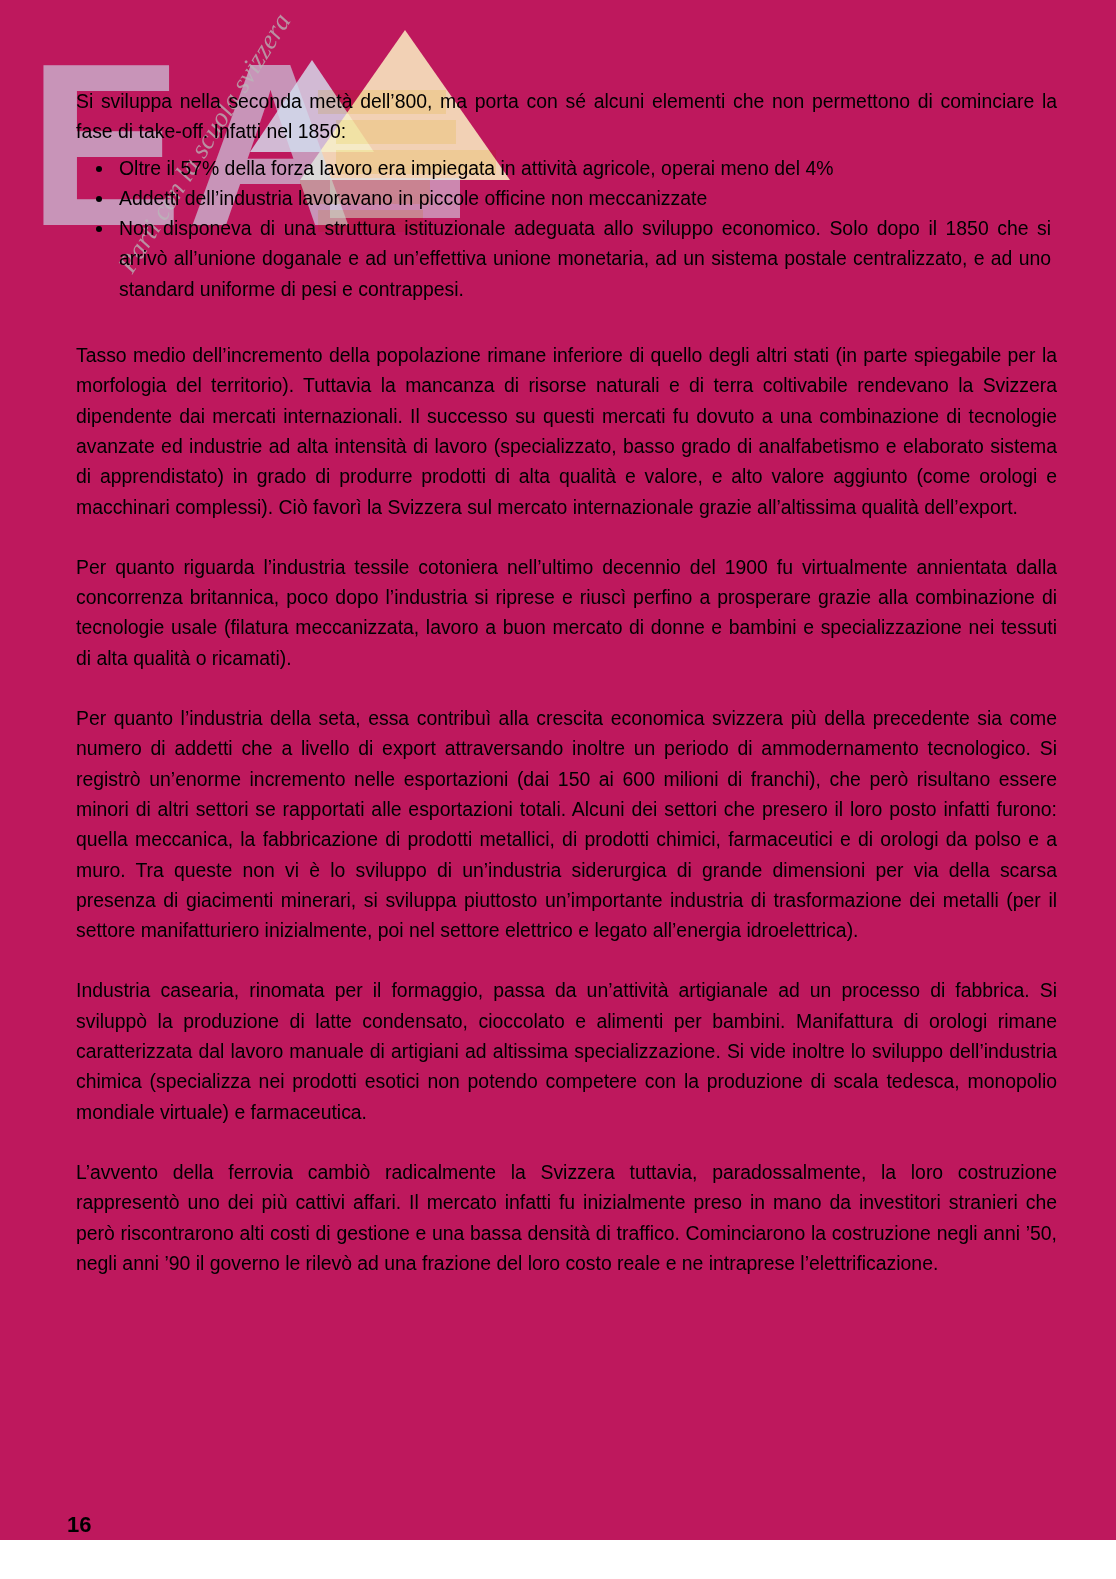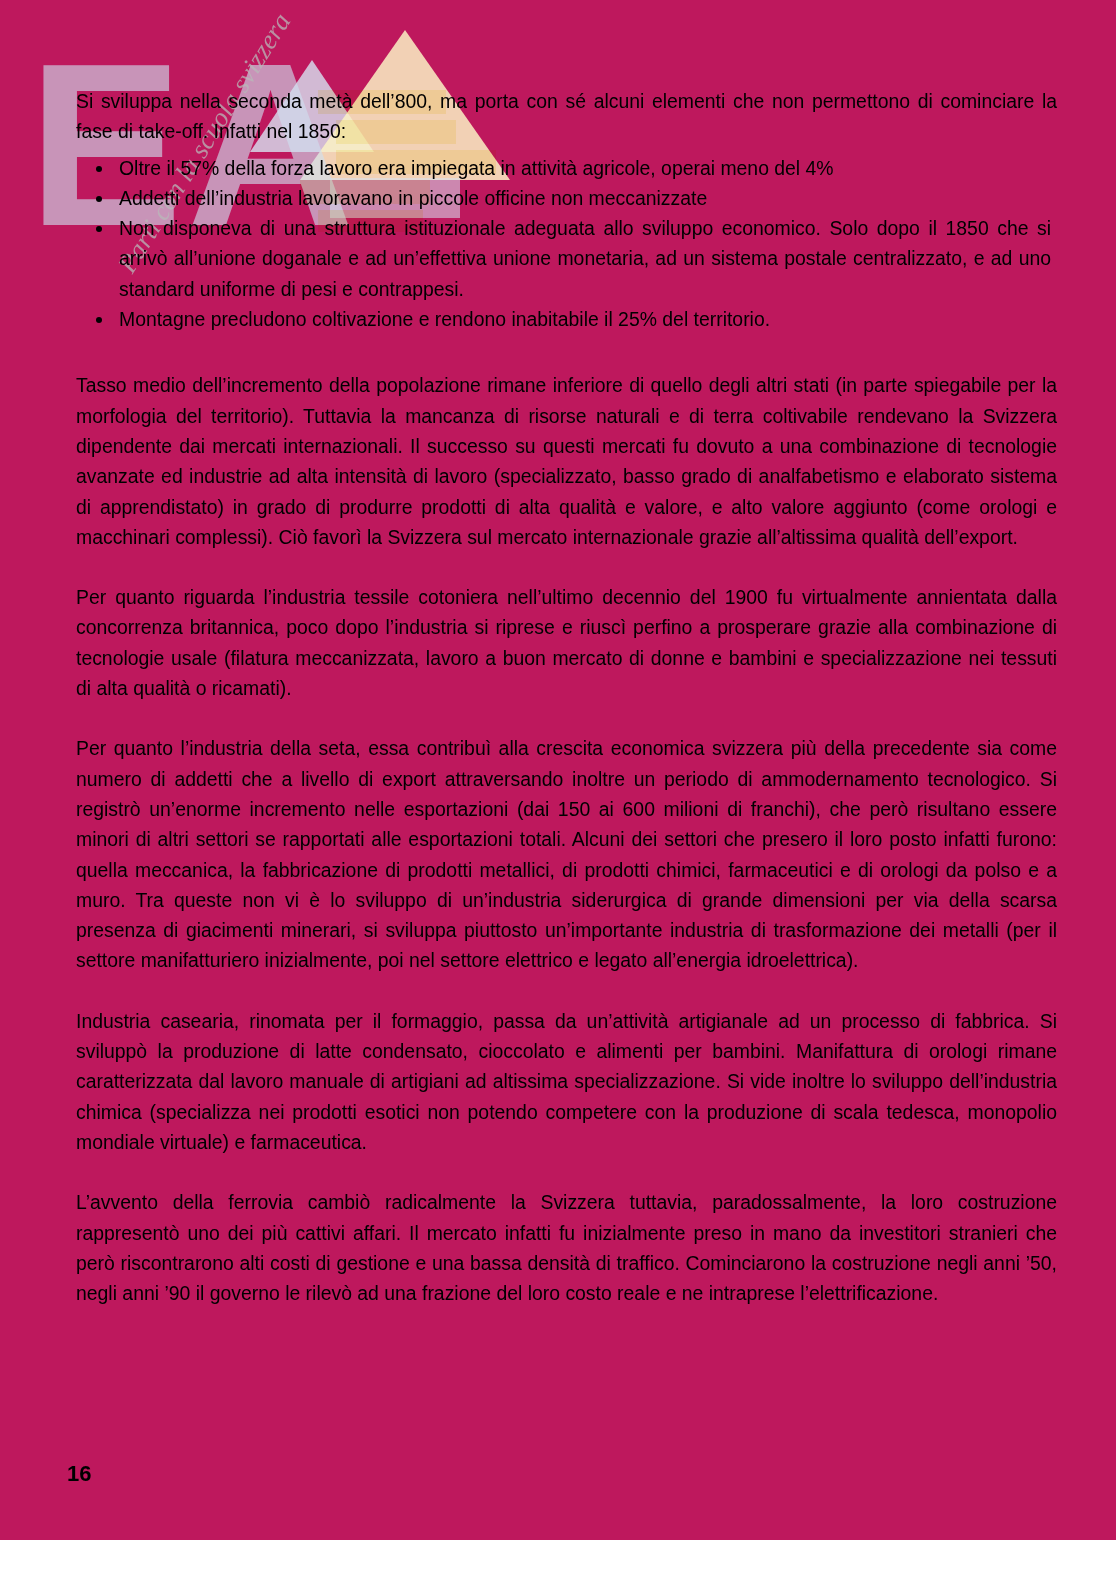--- a/index.html
+++ b/index.html
@@ -131,21 +131,21 @@
     left: 14px;
     top: 13px;
     width: 6px;
     height: 6px;
     border-radius: 50%;
     background: #000000;
   }
   .pagenum {
     position: absolute;
     left: 67px;
-    top: 1461px;
+    top: 1512px;
     z-index: 2;
     font-size: 22px;
     font-weight: bold;
     color: #000000;
   }
 </style>
 </head>
 <body>
 
 <div class="page">
@@ -165,21 +165,20 @@
   <div class="hl" style="left:318px; top:210px; width:105px; height:22px;"></div>
 
   <div class="content">
 
     <p>Si sviluppa nella seconda metà dell’800, ma porta con sé alcuni elementi che non permettono di cominciare la fase di take-off. Infatti nel 1850:</p>
 
     <ul class="bullets">
       <li>Oltre il 57% della forza lavoro era impiegata in attività agricole, operai meno del 4%</li>
       <li>Addetti dell’industria lavoravano in piccole officine non meccanizzate</li>
       <li>Non disponeva di una struttura istituzionale adeguata allo sviluppo economico. Solo dopo il 1850 che si arrivò all’unione doganale e ad un’effettiva unione monetaria, ad un sistema postale centralizzato, e ad uno standard uniforme di pesi e contrappesi.</li>
-      <li>Montagne precludono coltivazione e rendono inabitabile il 25% del territorio.</li>
     </ul>
 
 
     <div class="para-gap"></div>
     <p>Tasso medio dell’incremento della popolazione rimane inferiore di quello degli altri stati (in parte spiegabile per la morfologia del territorio). Tuttavia la mancanza di risorse naturali e di terra coltivabile rendevano la Svizzera dipendente dai mercati internazionali. Il successo su questi mercati fu dovuto a una combinazione di tecnologie avanzate ed industrie ad alta intensità di lavoro (specializzato, basso grado di analfabetismo e elaborato sistema di apprendistato) in grado di produrre prodotti di alta qualità e valore, e alto valore aggiunto (come orologi e macchinari complessi). Ciò favorì la Svizzera sul mercato internazionale grazie all’altissima qualità dell’export.</p>
 
     <div class="para-gap"></div>
     <p>Per quanto riguarda l’industria tessile cotoniera nell’ultimo decennio del 1900 fu virtualmente annientata dalla concorrenza britannica, poco dopo l’industria si riprese e riuscì perfino a prosperare grazie alla combinazione di tecnologie usale (filatura meccanizzata, lavoro a buon mercato di donne e bambini e specializzazione nei tessuti di alta qualità o ricamati).</p>
 
     <div class="para-gap"></div>

